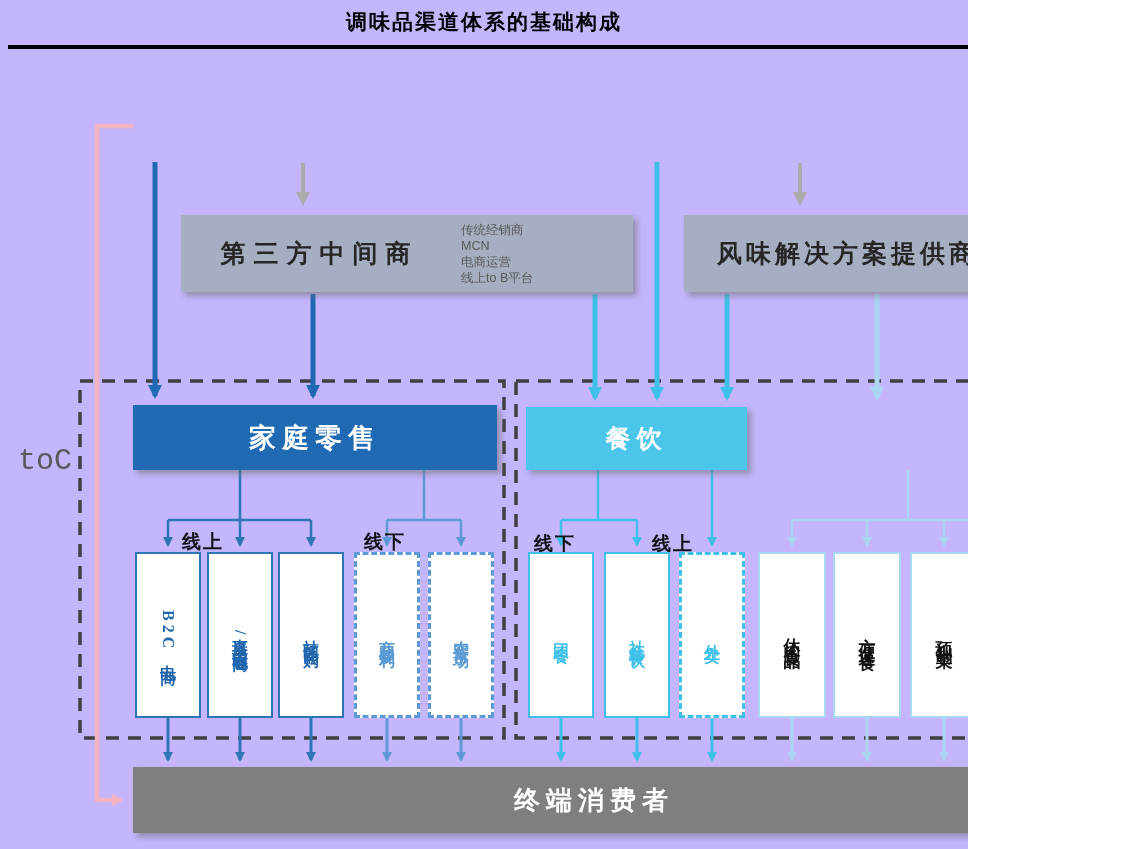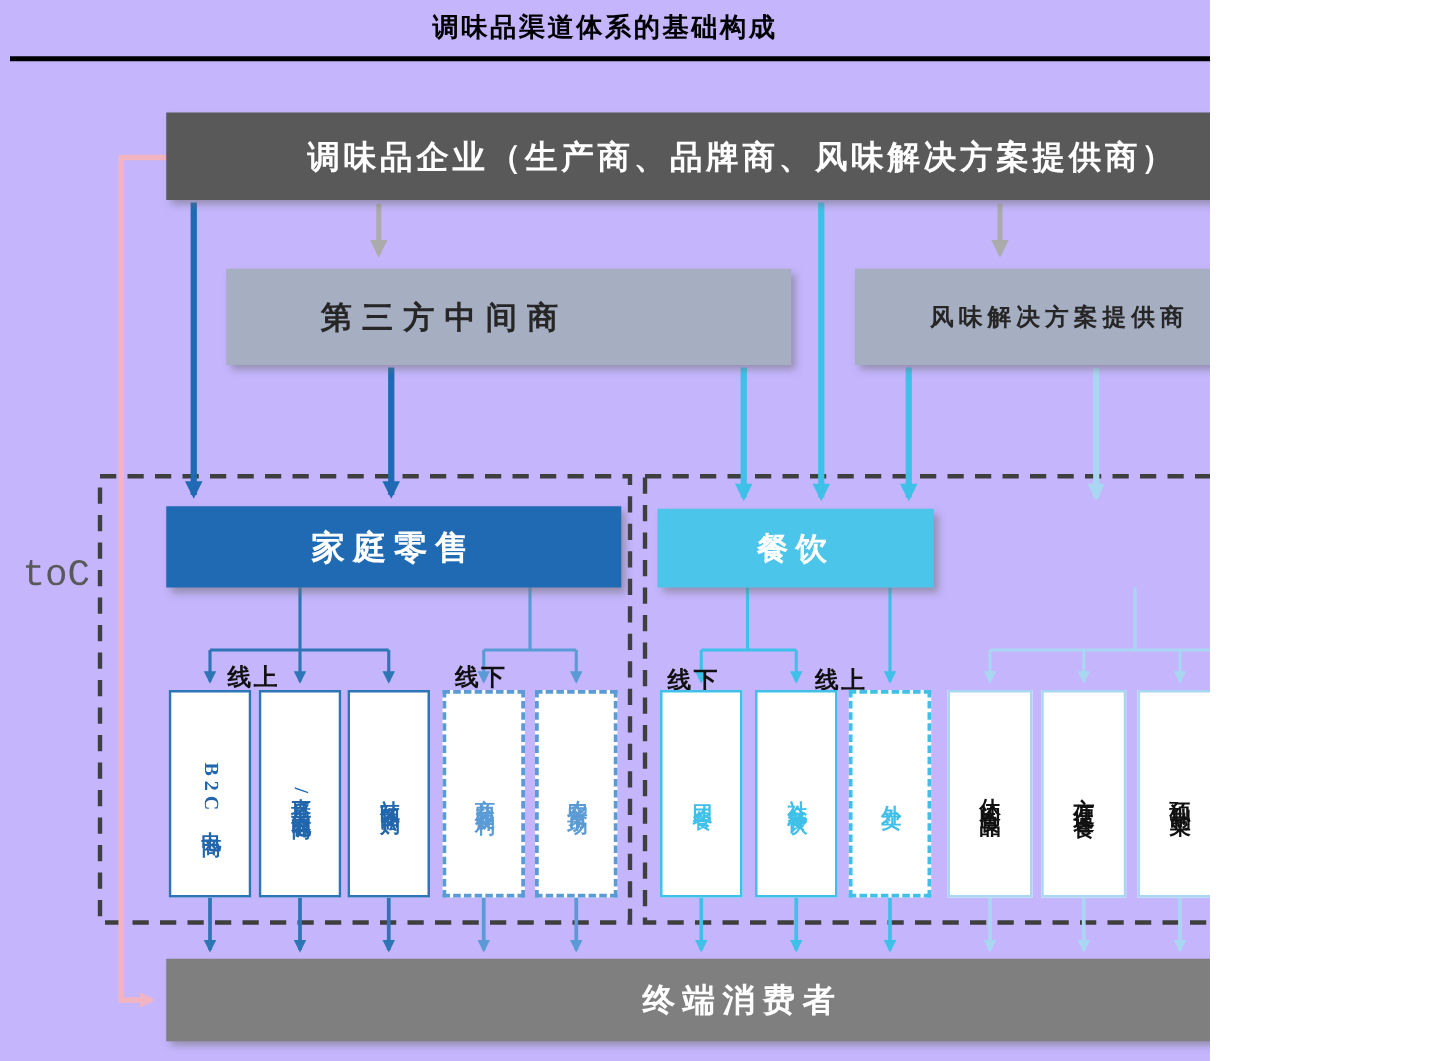--- a/index.html
+++ b/index.html
@@ -16,28 +16,28 @@
   .box{position:absolute;box-sizing:border-box;display:flex;align-items:center;justify-content:center;}
   .shadow{box-shadow:4px 4px 6px rgba(110,110,110,.55);}
   .top-box{
     left:133px;top:90px;width:922px;height:70px;background:#595959;
     color:#fff;font-weight:bold;font-size:26px;letter-spacing:3px;
   }
   .mid-box{background:#a6aec2;color:#262626;}
   .middlemen{left:181px;top:215px;width:452px;height:77px;}
   .middlemen .main-label{
     position:absolute;left:0;top:0;width:277px;height:100%;display:flex;align-items:center;justify-content:center;
-    font-weight:bold;font-size:25px;letter-spacing:8px;padding-left:36px;
+    font-weight:bold;font-size:25px;letter-spacing:8px;
   }
   .middlemen .notes{
     position:absolute;left:280px;top:7px;width:168px;
     font-family:"Liberation Sans","DejaVu Sans",sans-serif;
     font-size:12.5px;line-height:1.28;color:#595959;font-weight:normal;text-align:left;
   }
-  .flavor{left:684px;top:215px;width:327px;height:77px;font-weight:bold;font-size:19px;letter-spacing:4px;}
+  .flavor{left:684px;top:215px;width:327px;height:77px;font-weight:bold;font-size:25px;letter-spacing:4px;}
   .zone-label{
     position:absolute;font-family:"Liberation Sans","DejaVu Sans",sans-serif;
     font-size:30px;color:#595959;
   }
   .toc{left:8px;top:444px;width:64px;text-align:right;font-family:Liberation Mono, monospace;}
   .tob{left:1119px;top:444px;width:64px;text-align:left;margin-top:29px;}
   .cat{font-weight:bold;letter-spacing:6px;}
   .home{left:133px;top:405px;width:364px;height:65px;background:#1f6ab3;color:#fff;font-size:27px;}
   .catering{left:526px;top:407px;width:221px;height:63px;background:#4cc5ea;color:#fff;font-size:25px;}
   .food{left:758px;top:407px;width:300px;height:63px;background:#bfe3f8;color:#111;font-size:25px;}
@@ -171,26 +171,29 @@
       <line x1="712" y1="718" x2="712" y2="760" marker-end="url(#sS)"></line>
     </g>
     <g stroke="#a9d7f2" stroke-width="3">
       <line x1="792" y1="718" x2="792" y2="760" marker-end="url(#sL)"></line>
       <line x1="867" y1="718" x2="867" y2="760" marker-end="url(#sL)"></line>
       <line x1="944" y1="718" x2="944" y2="760" marker-end="url(#sL)"></line>
       <line x1="1022" y1="718" x2="1022" y2="760" marker-end="url(#sL)"></line>
     </g>
   </svg>
 
-  <div class="box top-box shadow">
-    <span>调味品企业（生产商、品牌商、风味解决方案提供商）</span>
-  </div>
 
   <div class="box mid-box middlemen shadow">
     <span class="main-label">第三方中间商</span>
+    <div class="notes">
+      <div>传统经销商</div>
+      <div>MCN</div>
+      <div>电商运营</div>
+      <div>线上to B平台</div>
+    </div>
   </div>
 
   <div class="box mid-box flavor shadow">
     <span>风味解决方案提供商</span>
   </div>
 
   <div class="zone-label toc">toC</div>
   <div class="zone-label tob">toB</div>
 
   <div class="box cat catering shadow">

